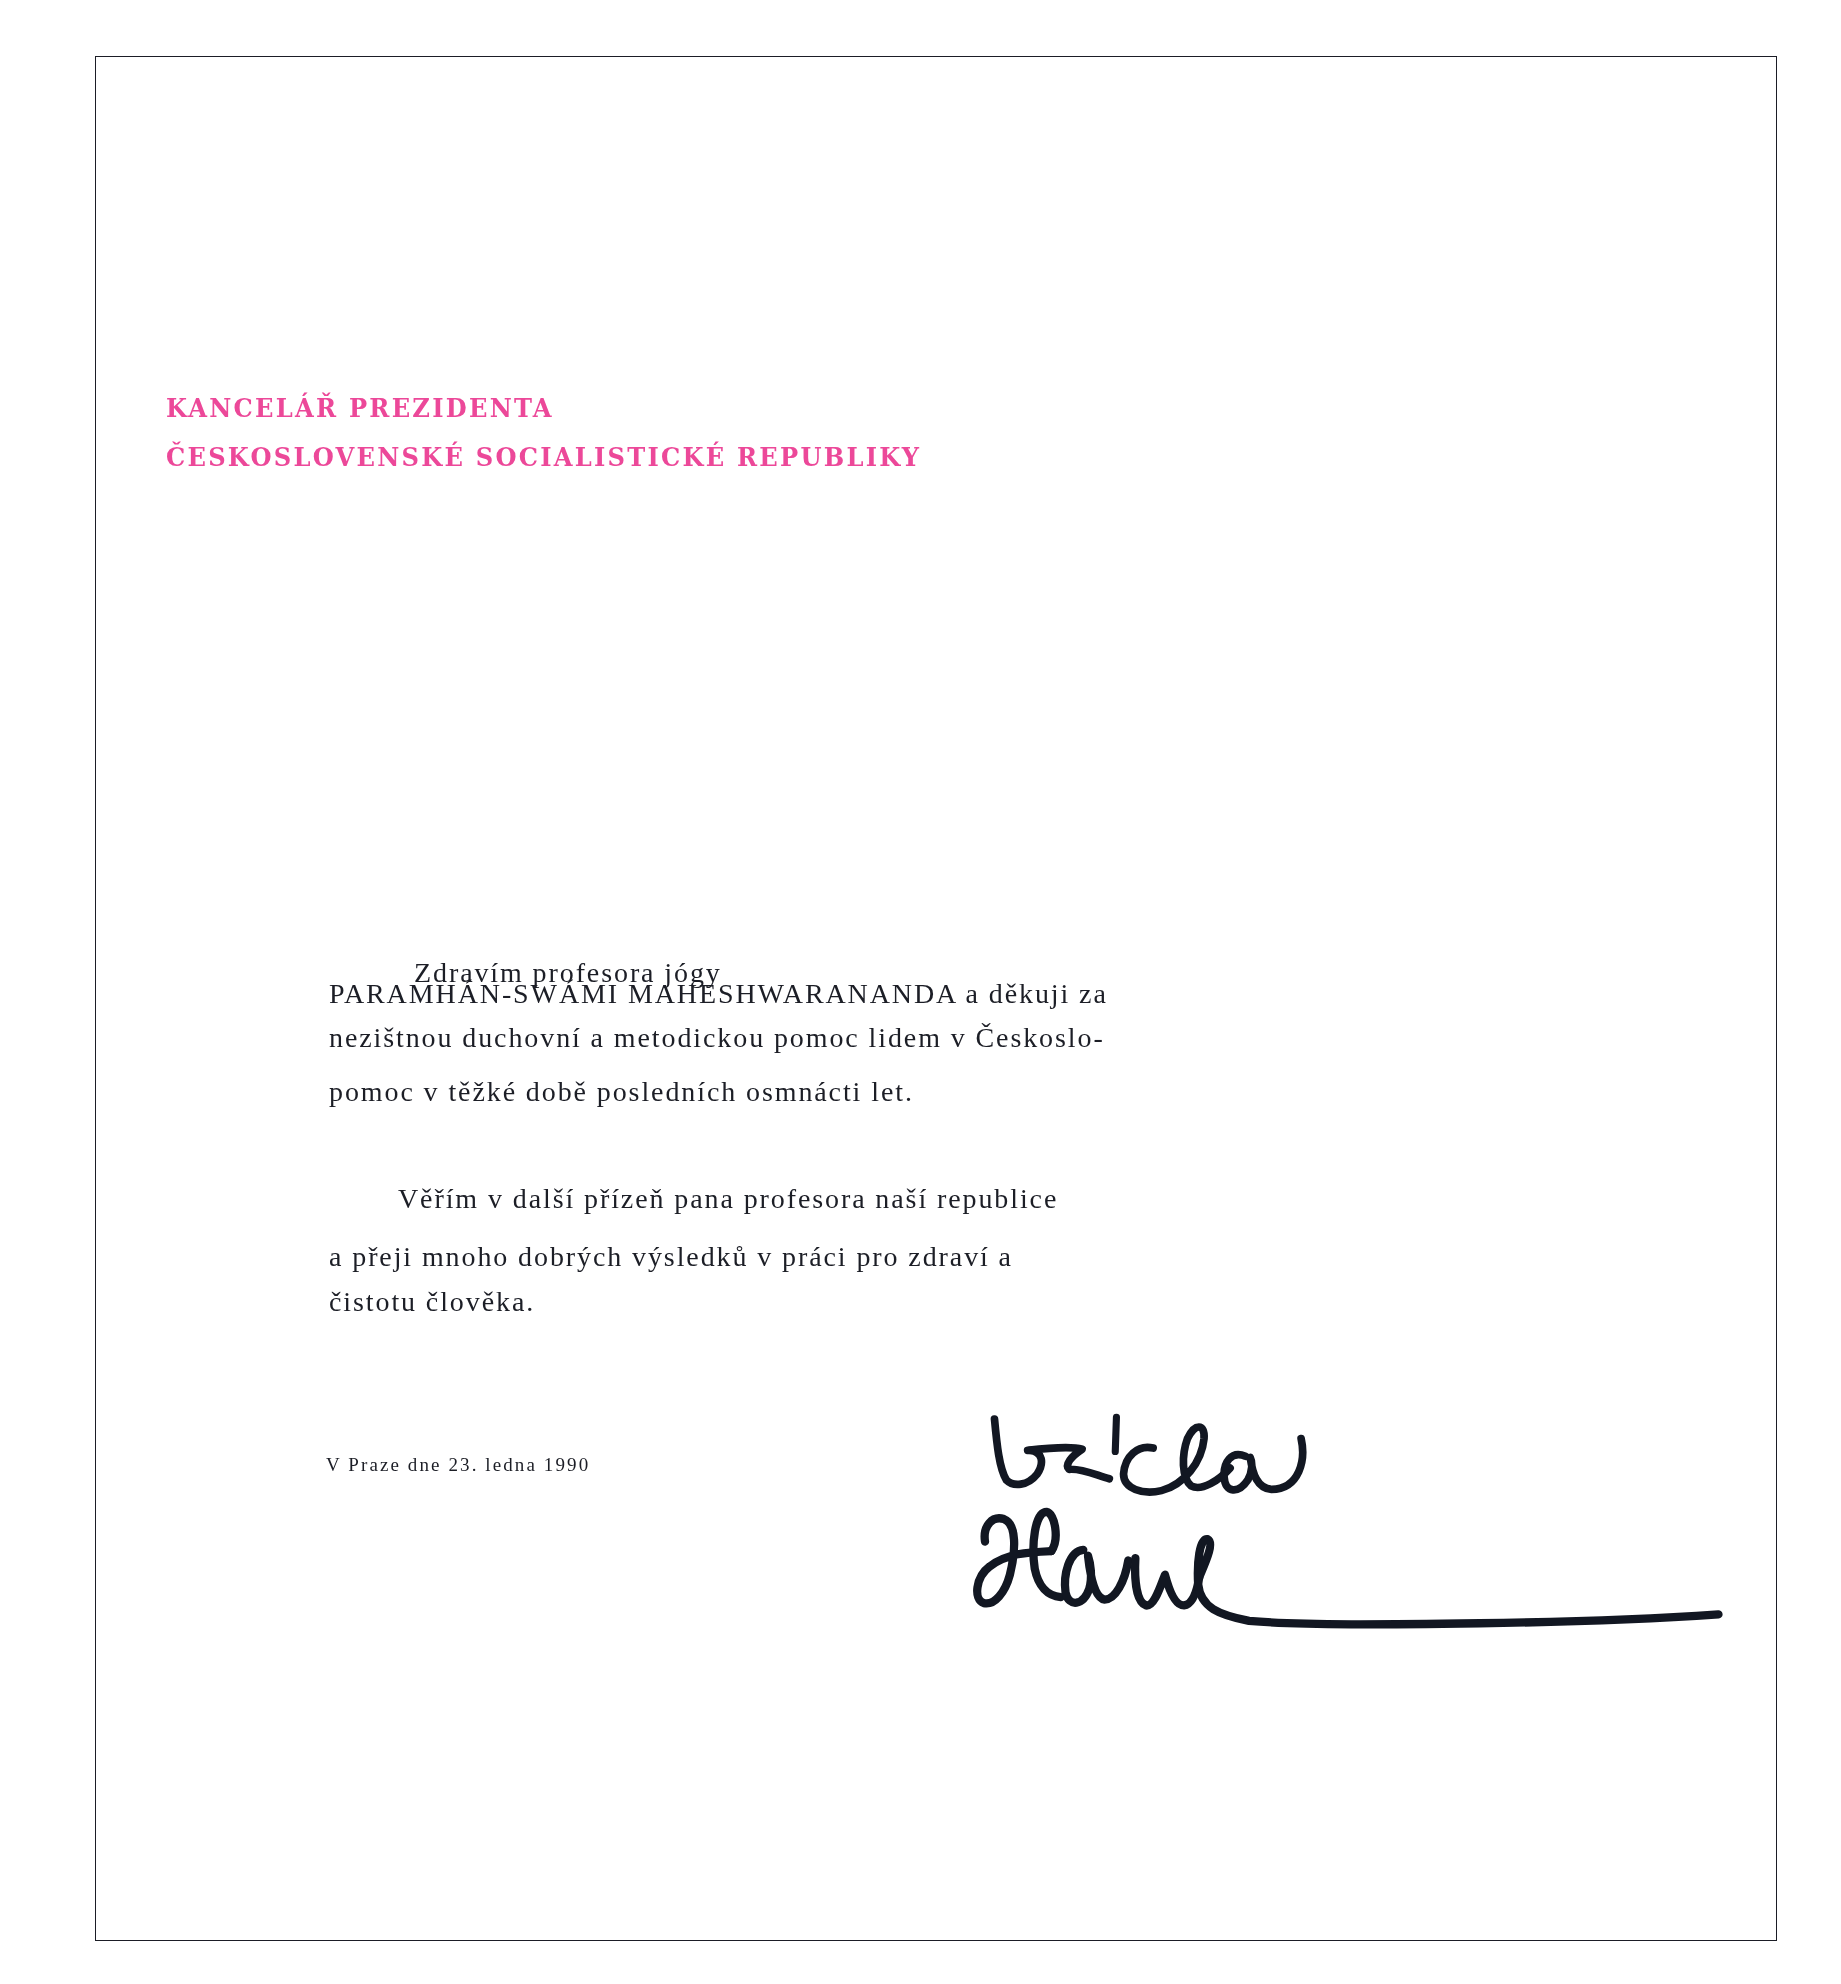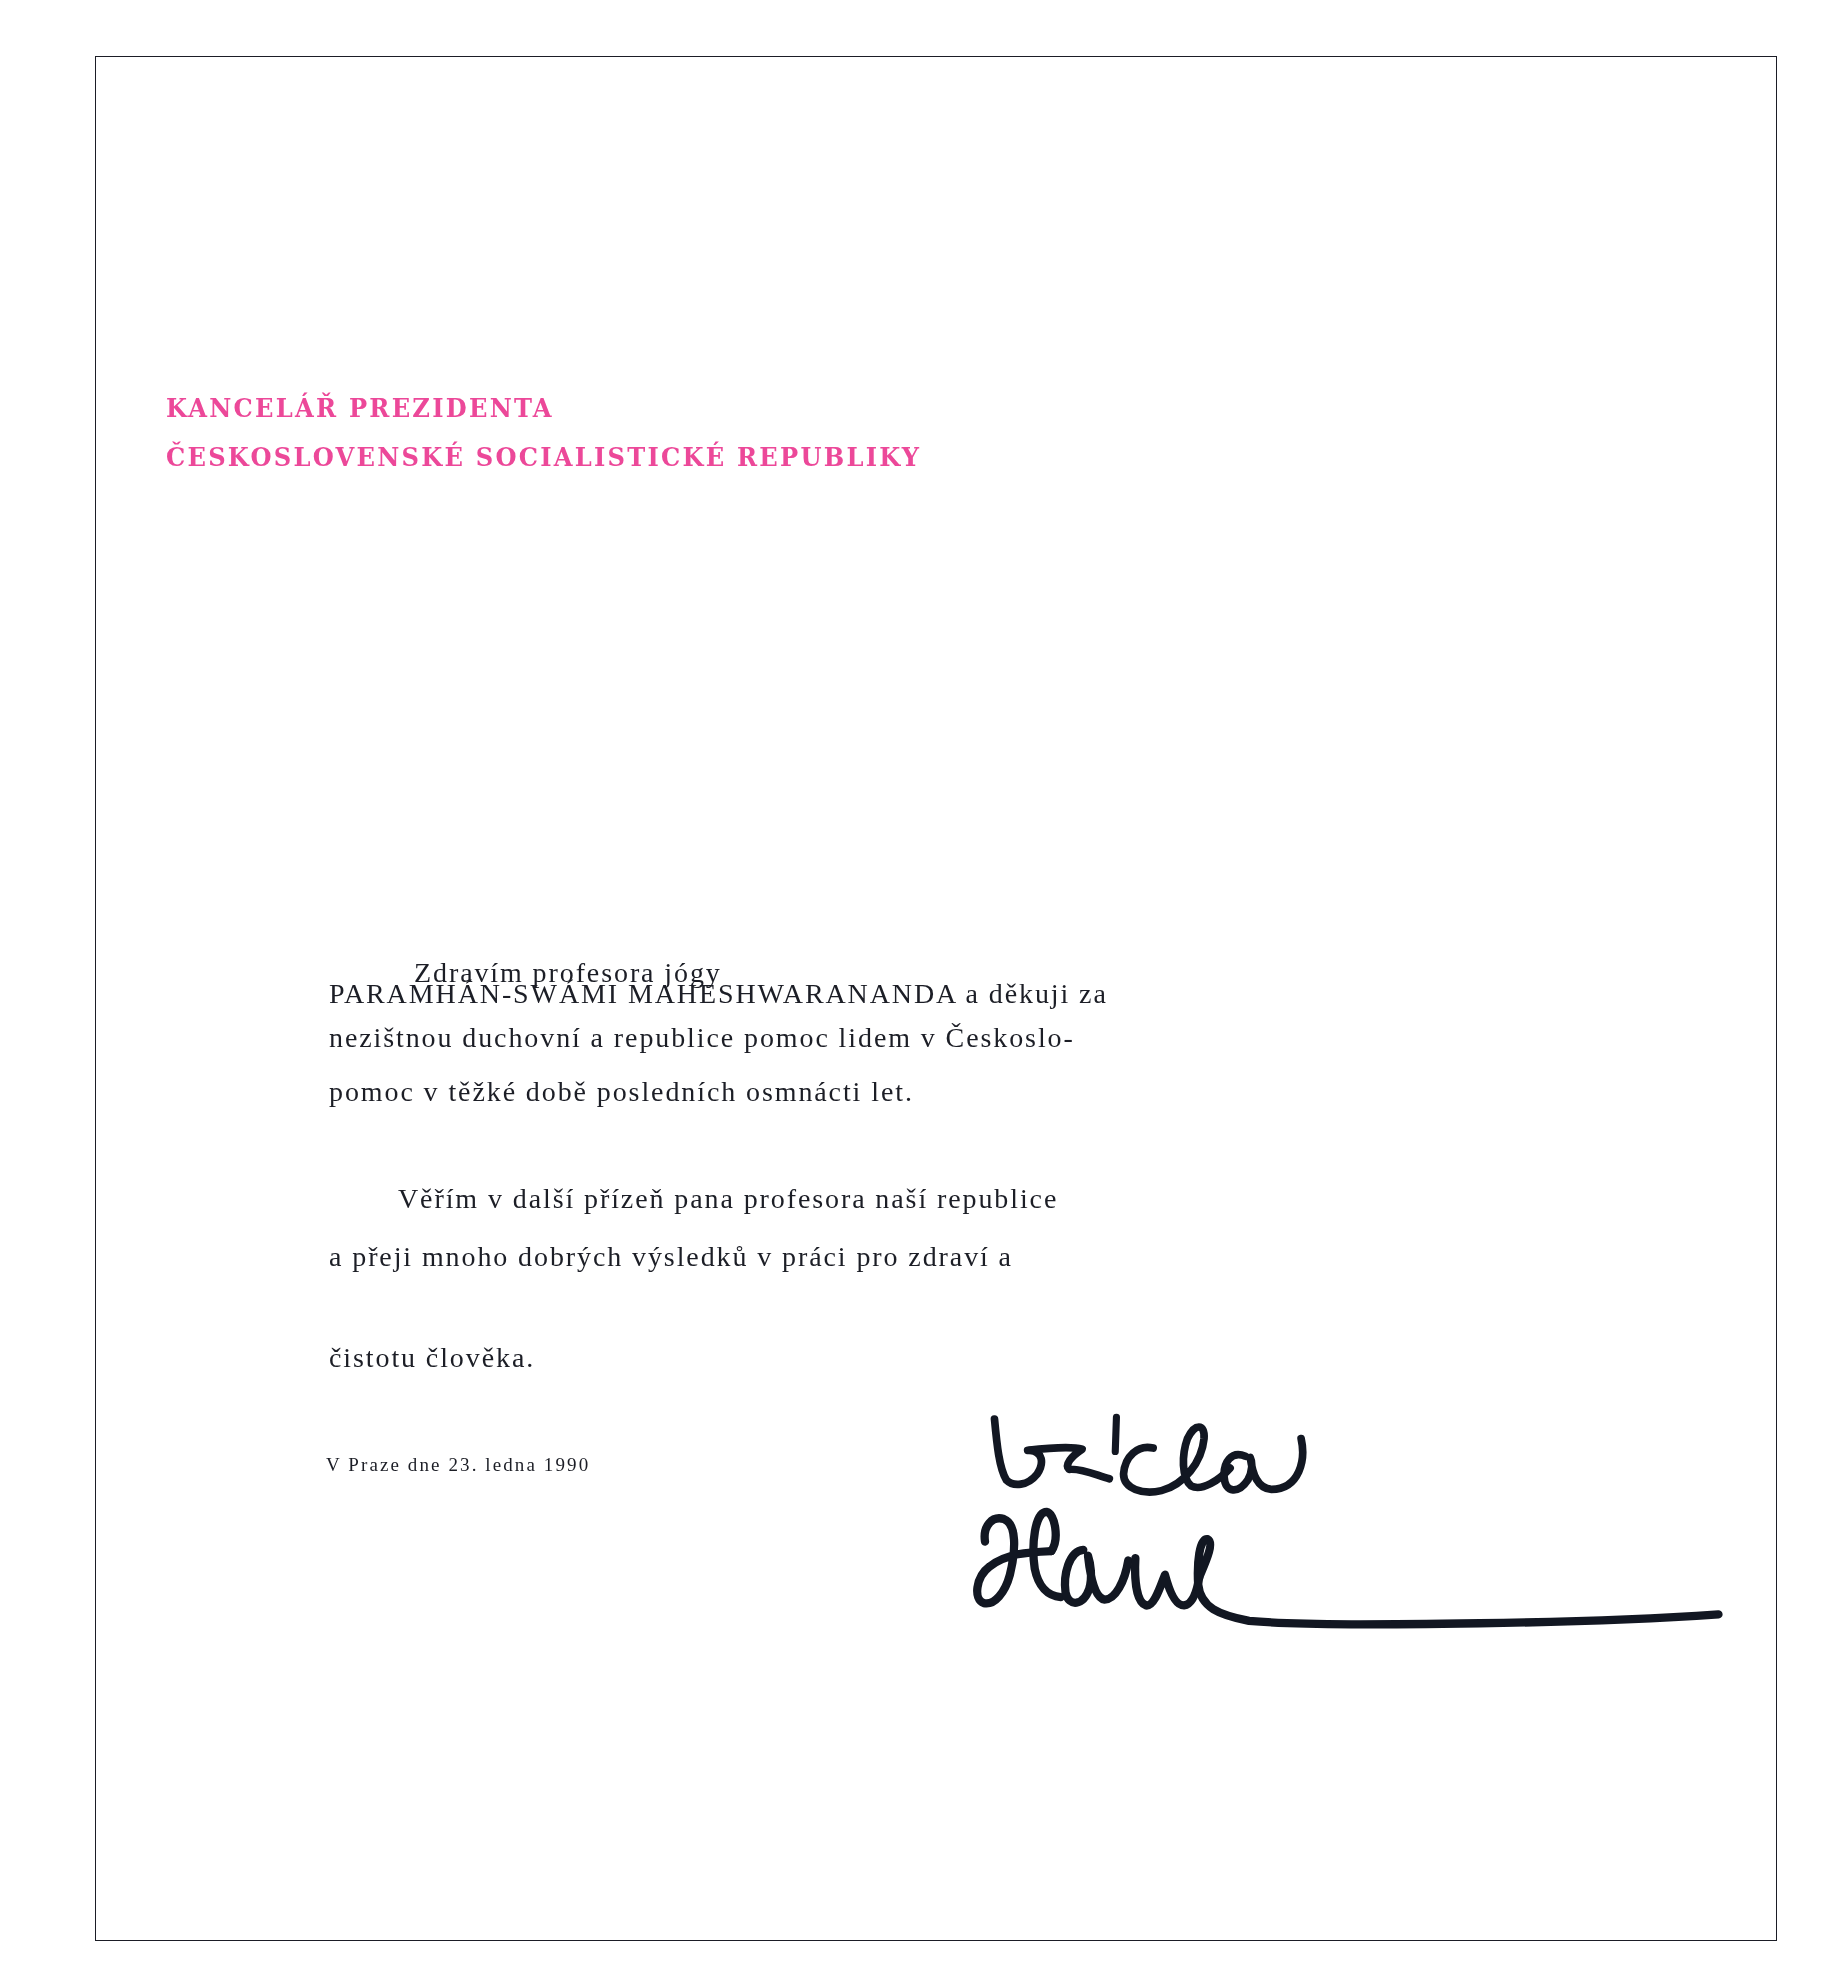--- a/index.html
+++ b/index.html
@@ -40,28 +40,28 @@
 <div class="frame"></div>
 
 <div class="letterhead">
   <span class="line" style="transform: scaleX(0.93);">KANCELÁŘ PREZIDENTA</span>
   <span class="line" style="transform: scaleX(0.93);">ČESKOSLOVENSKÉ SOCIALISTICKÉ REPUBLIKY</span>
 </div>
 
 <div class="body-text" style="top:0;">
   <span class="line indent" style="top:957px;">Zdravím  profesora jógy</span>
   <span class="line" style="top:968px;margin-top:10px;">PARAMHÁN-SWÁMI MAHESHWARANANDA a děkuji za</span>
-  <span class="line" style="top:1022px;">nezištnou duchovní a republice pomoc lidem v Českoslo-</span>
+  <span class="line" style="top:1022px;">nezištnou duchovní a metodickou pomoc lidem v Českoslo-</span>
   <span class="line" style="top:1076px;">pomoc v těžké době posledních osmnácti let.</span>
 </div>
 
 <div class="body-text" style="top:0;">
   <span class="line indent2" style="top:1183px;">Věřím v další přízeň pana profesora naší republice</span>
   <span class="line" style="top:1235px;margin-top:6px;">a přeji mnoho dobrých výsledků v práci pro zdraví a</span>
-  <span class="line" style="top:1342px;">čistotu člověka.</span>
+  <span class="line" style="top:1286px;">čistotu člověka.</span>
 </div>
 
 <div class="date-line">V Praze dne 23. ledna 1990</div>
 
 <svg class="signature" viewBox="0 0 3110 3353" xmlns="http://www.w3.org/2000/svg">
   <title>Václav Havel</title>
 
   <g stroke-width="13">
     <path d="M1680 2397 C1684 2440 1688 2480 1700 2500 C1712 2512 1736 2510 1752 2490 C1764 2472 1762 2452 1740 2450"></path>
     <path d="M1736 2450 C1770 2446 1808 2442 1828 2448 C1810 2460 1798 2474 1806 2482 C1828 2480 1852 2492 1874 2498"></path>

